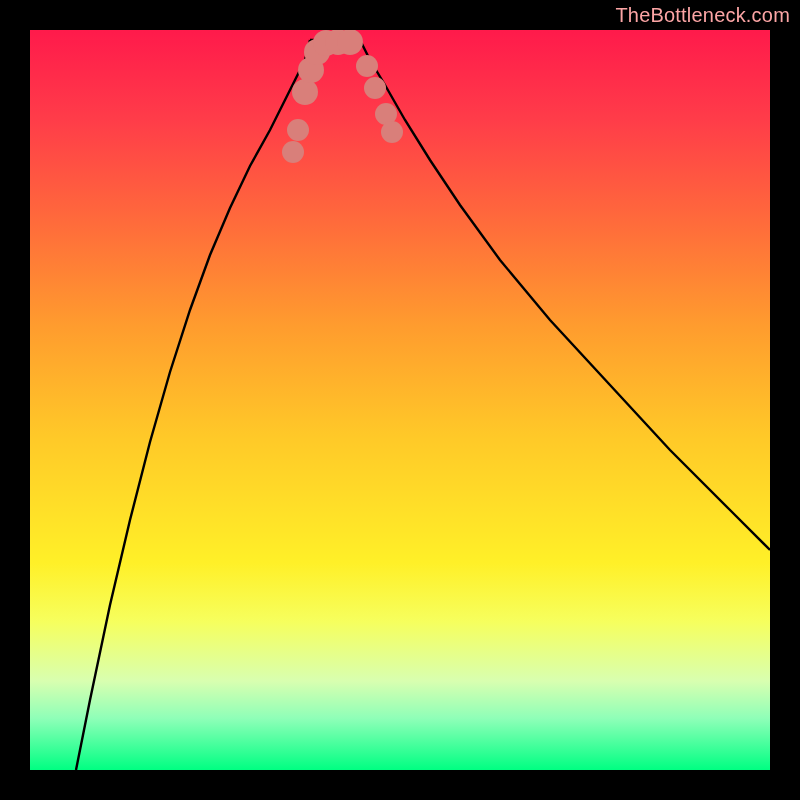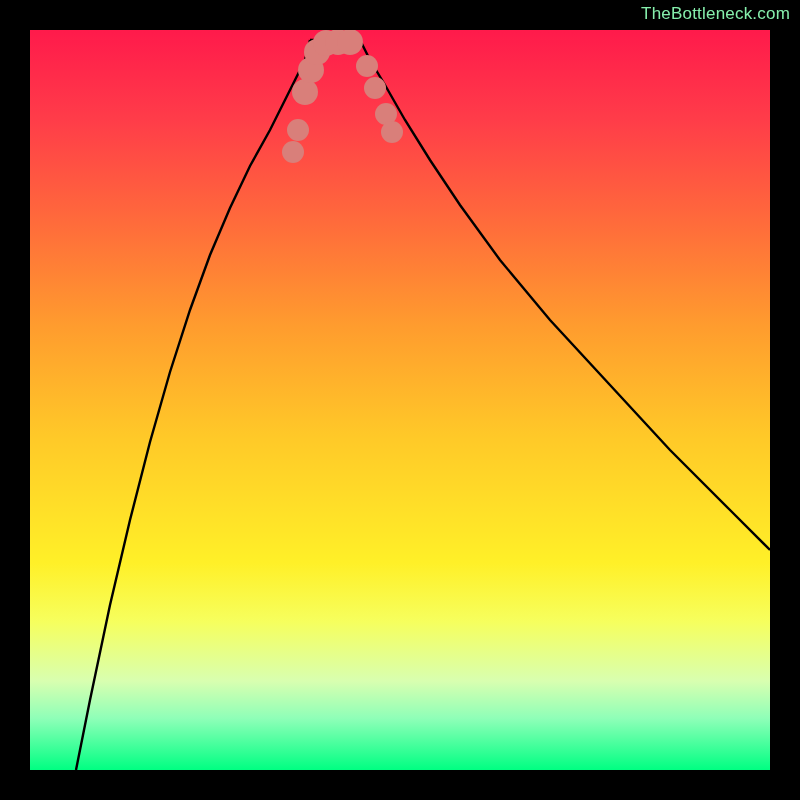--- a/index.html
+++ b/index.html
@@ -39,22 +39,22 @@
   svg.plot {
     position: absolute;
     inset: 0;
     width: 740px;
     height: 740px;
   }
   .watermark {
     position: absolute;
     top: 4px;
     right: 10px;
-    color: #86efac;
-    font-size: 17px;
+    color: #fca5a5;
+    font-size: 20px;
     letter-spacing: 0.2px;
     user-select: none;
   }
 </style>
 </head>
 <body>
 
 <div class="watermark">TheBottleneck.com</div>
 
 <div class="frame">

